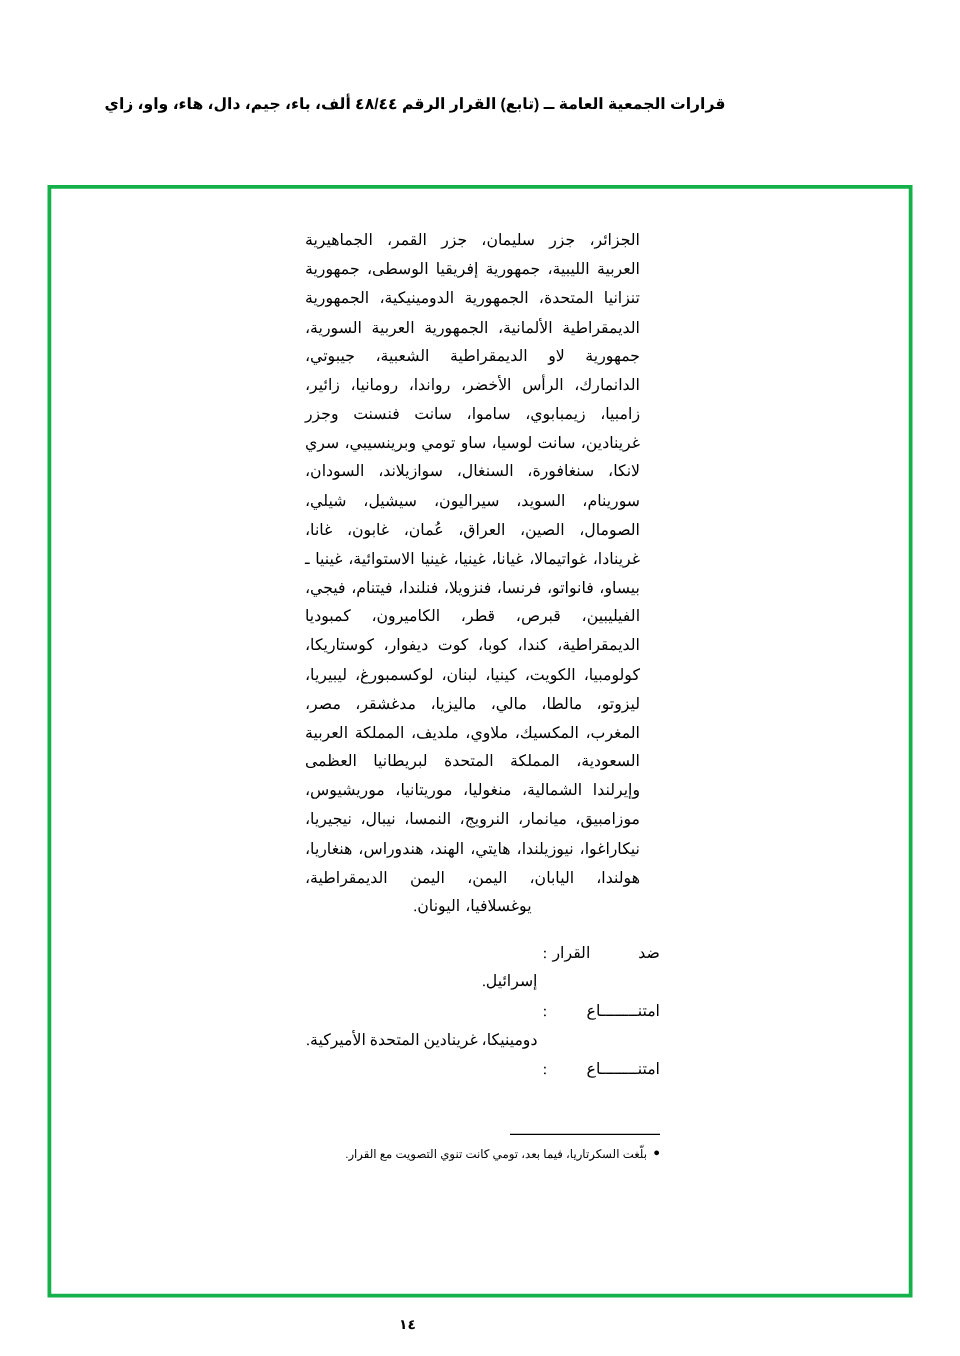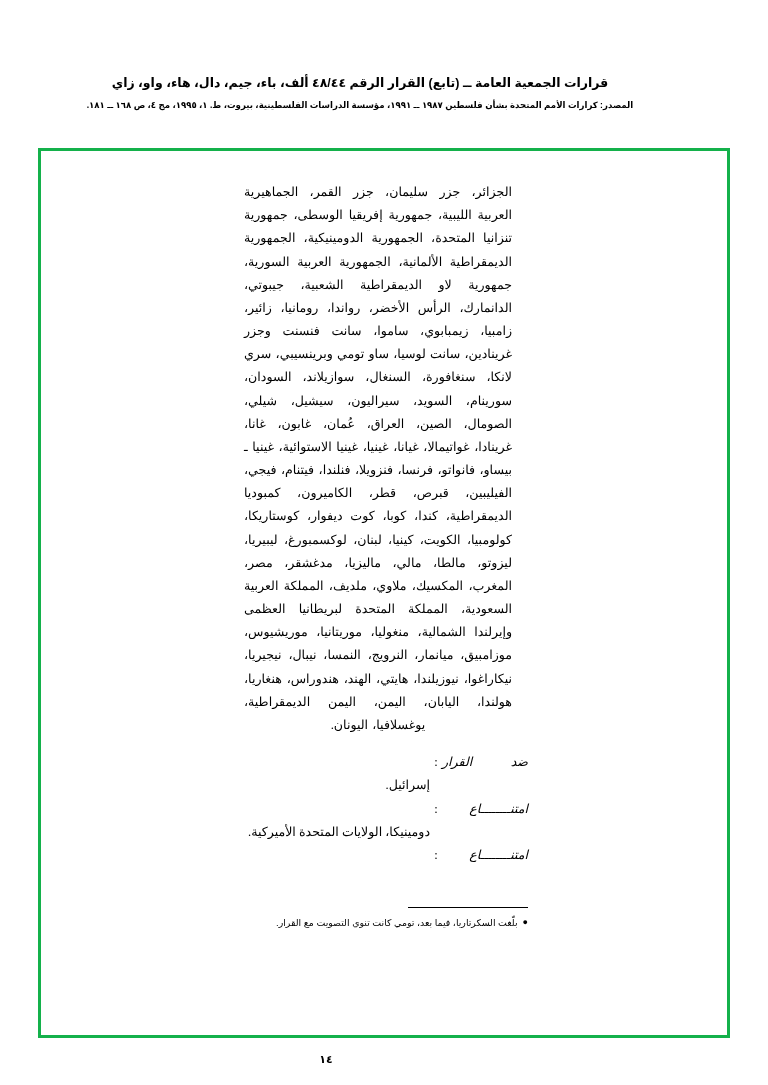--- a/index.html
+++ b/index.html
@@ -22,21 +22,20 @@
     box-sizing: border-box;
   }
 
   
   .header {
     position: absolute;
     top: 74px;
     left: 0;
     width: 664px;
     text-align: center;
-    padding-left: 28px;
   }
   .header-title {
     font-family: "Liberation Sans", "DejaVu Sans", sans-serif;
     font-weight: bold;
     font-size: 12.5px;
     letter-spacing: 0px;
     line-height: 1.5;
     color: #000;
     direction: rtl;
   }
@@ -95,21 +94,20 @@
     align-items: flex-start;
     font-size: 12.6px;
     line-height: 1.8;
     margin-bottom: 1px;
   }
   .vote-label {
     flex: 0 0 86px;
     text-align: justify;
     text-align-last: justify;
     white-space: nowrap;
-    font-style: italic;
   }
   .vote-colon {
     flex: 0 0 12px;
     text-align: center;
   }
   .vote-value {
     flex: 1 1 auto;
     text-align: right;
     margin-top: 23px;
   }
@@ -155,40 +153,39 @@
     color: #000;
   }
 </style>
 </head>
 <body>
 
 <div class="page">
 
   <div class="header">
     <div class="header-title">قرارات الجمعية العامة ــ (تابع) القرار الرقم ٤٨/٤٤ ألف، باء، جيم، دال، هاء، واو، زاي</div>
-    <div class="header-source">المصدر: كرارات الأمم المتحدة بشأن فلسطين ١٩٨٧ ــ ١٩٩١، مؤسسة الدراسات الفلسطينية، بيروت، ط. ١، ١٩٩٥، مج ٤، ص ١٦٨ ــ ١٨١.</div>
   </div>
 
   <div class="frame">
     <div class="content">
 
       <div class="country-block">الجزائر، جزر سليمان، جزر القمر، الجماهيرية العربية الليبية، جمهورية إفريقيا الوسطى، جمهورية تنزانيا المتحدة، الجمهورية الدومينيكية، الجمهورية الديمقراطية الألمانية، الجمهورية العربية السورية، جمهورية لاو الديمقراطية الشعبية، جيبوتي، الدانمارك، الرأس الأخضر، رواندا، رومانيا، زائير، زامبيا، زيمبابوي، ساموا، سانت فنسنت وجزر غرينادين، سانت لوسيا، ساو تومي وبرينسيبي، سري لانكا، سنغافورة، السنغال، سوازيلاند، السودان، سورينام، السويد، سيراليون، سيشيل، شيلي، الصومال، الصين، العراق، عُمان، غابون، غانا، غرينادا، غواتيمالا، غيانا، غينيا، غينيا الاستوائية، غينيا ـ بيساو، فانواتو، فرنسا، فنزويلا، فنلندا، فيتنام، فيجي، الفيليبين، قبرص، قطر، الكاميرون، كمبوديا الديمقراطية، كندا، كوبا، كوت ديفوار، كوستاريكا، كولومبيا، الكويت، كينيا، لبنان، لوكسمبورغ، ليبيريا، ليزوتو، مالطا، مالي، ماليزيا، مدغشقر، مصر، المغرب، المكسيك، ملاوي، ملديف، المملكة العربية السعودية، المملكة المتحدة لبريطانيا العظمى وإيرلندا الشمالية، منغوليا، موريتانيا، موريشيوس، موزامبيق، ميانمار، النرويج، النمسا، نيبال، نيجيريا، نيكاراغوا، نيوزيلندا، هايتي، الهند، هندوراس، هنغاريا، هولندا، اليابان، اليمن، اليمن الديمقراطية، يوغسلافيا، اليونان.</div>
 
       <div class="vote-rows">
 
         <div class="vote-row">
           <div class="vote-label">ضد القرار</div>
           <div class="vote-colon">:</div>
           <div class="vote-value">إسرائيل.</div>
         </div>
 
         <div class="vote-row">
           <div class="vote-label">امتنــــــــاع</div>
           <div class="vote-colon">:</div>
-          <div class="vote-value">دومينيكا، الولايات المتحدة الأميركية.</div>
+          <div class="vote-value">دومينيكا، غرينادين المتحدة الأميركية.</div>
         </div>
 
         <div class="vote-row">
           <div class="vote-label">امتنــــــــاع</div>
           <div class="vote-colon">:</div>
         </div>
 
       </div>
 
       <div class="footnote-wrap">

